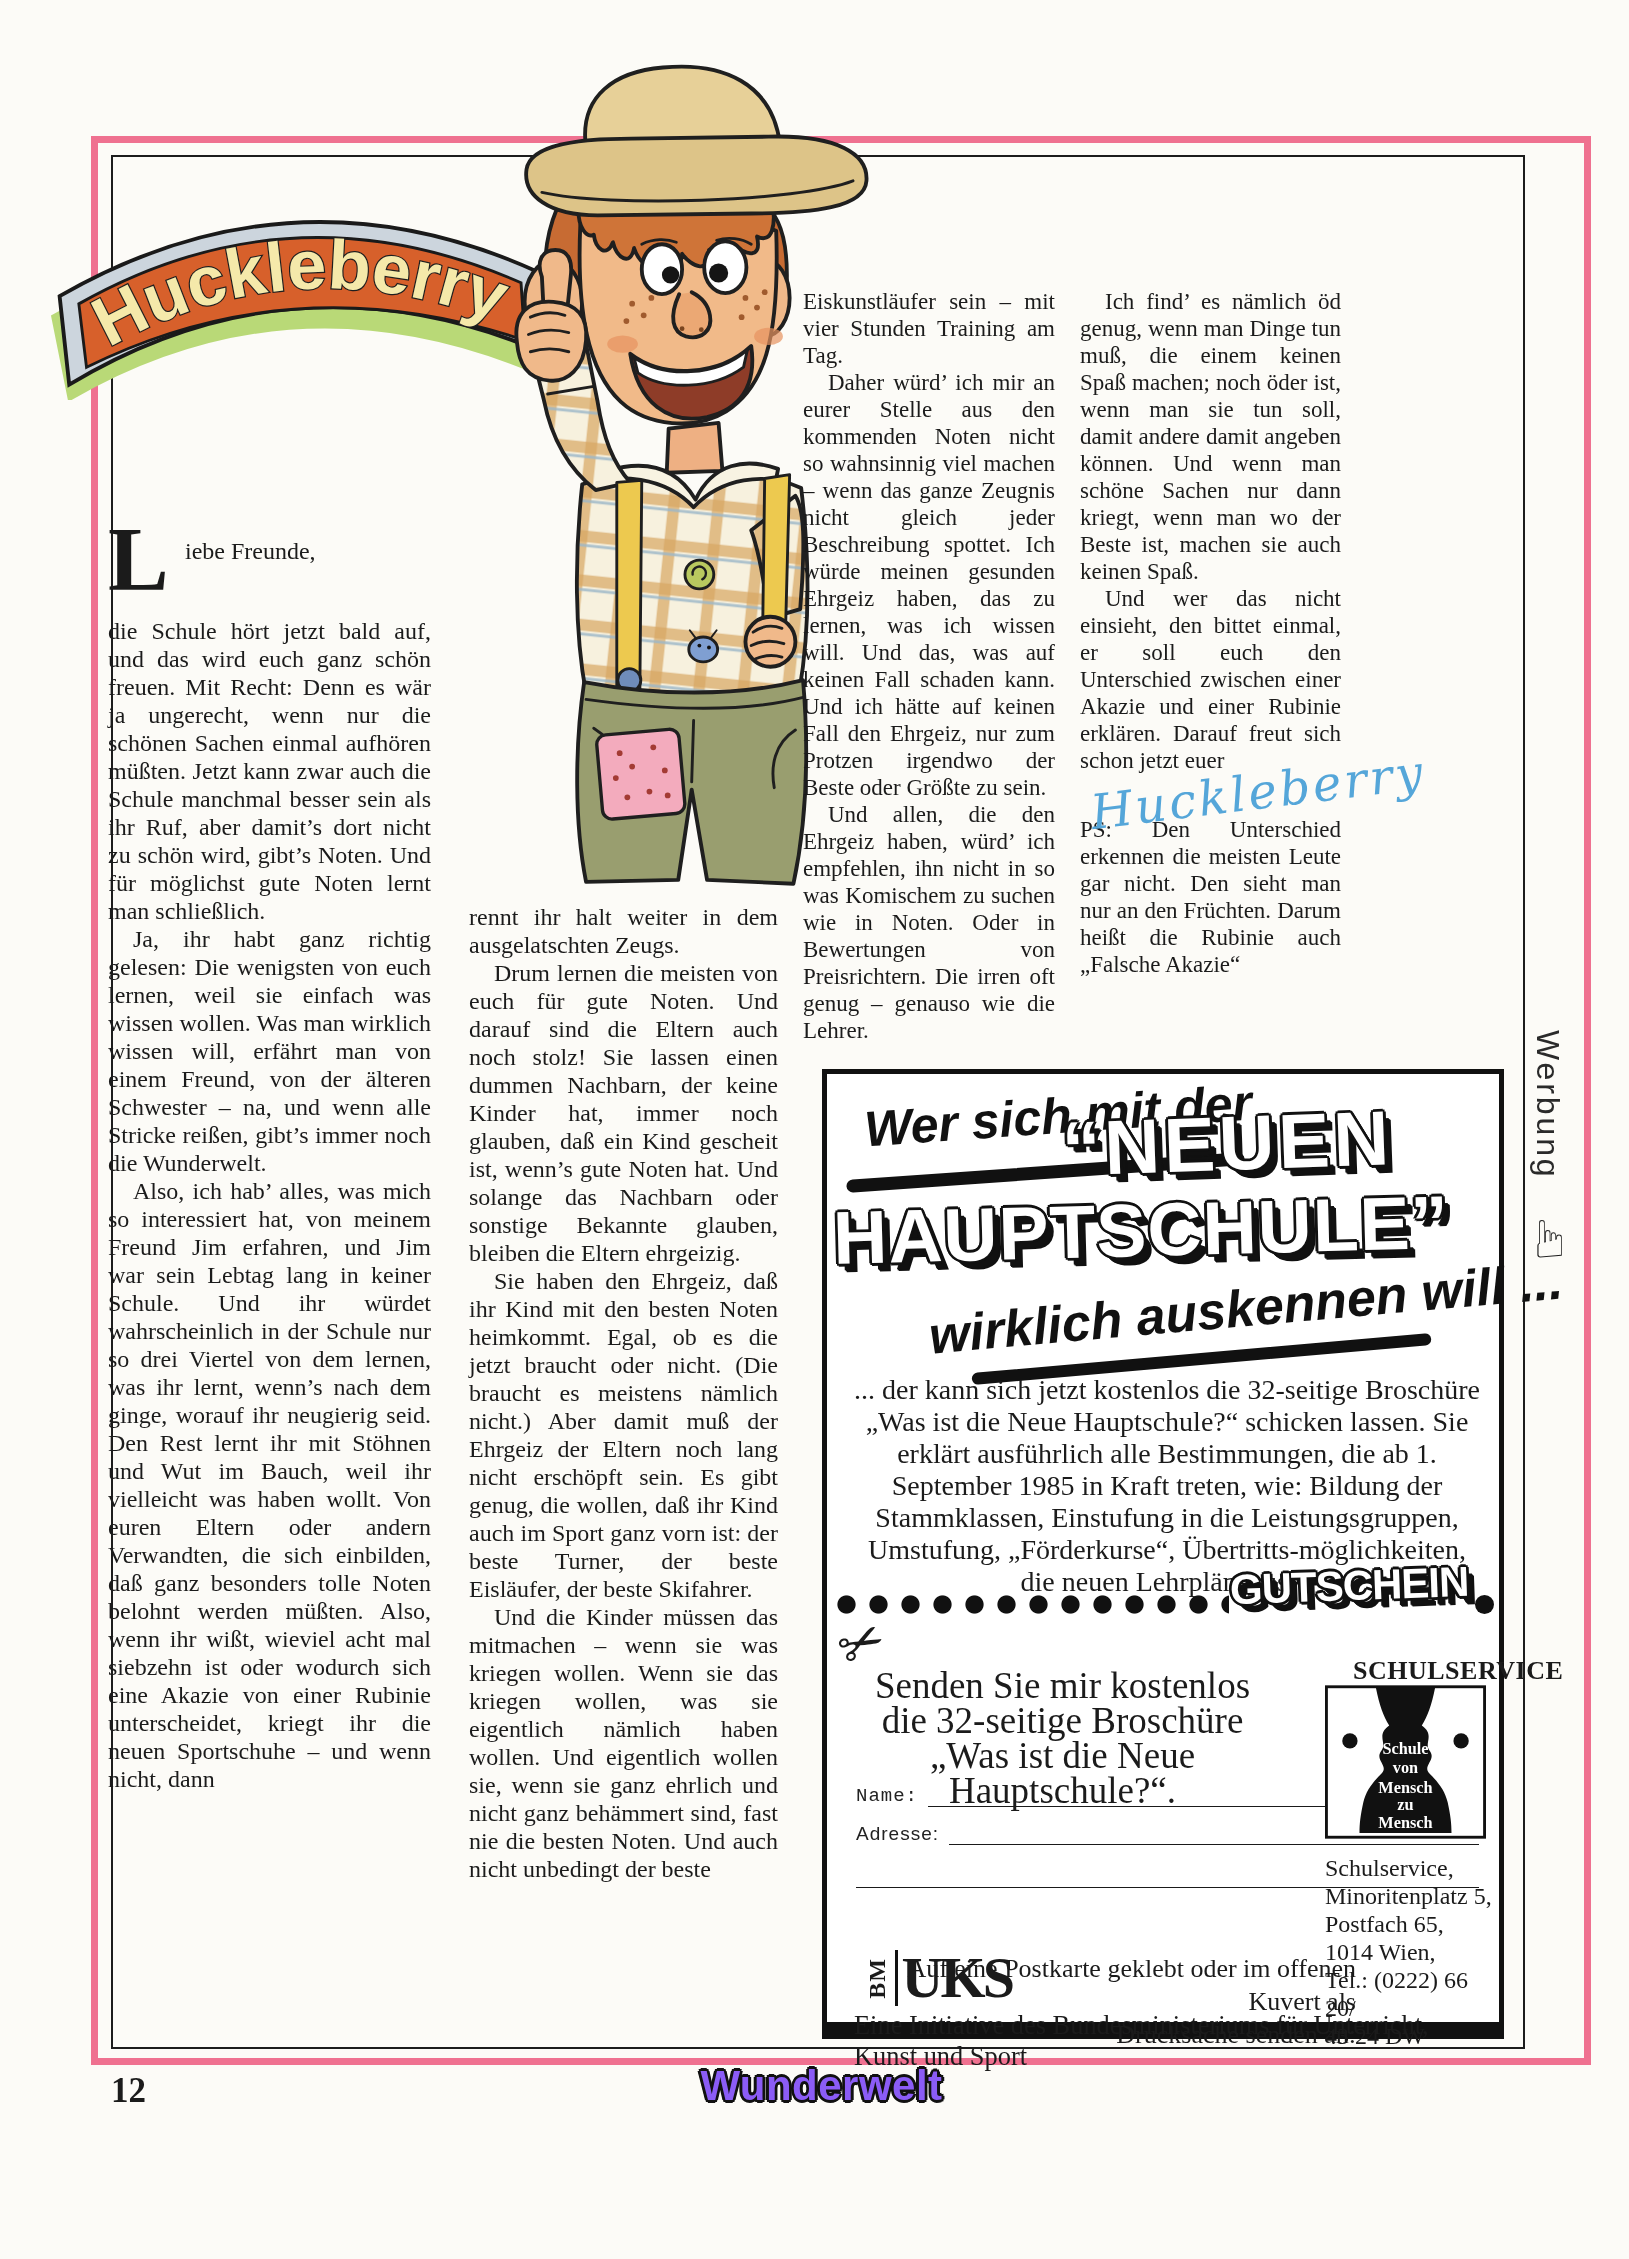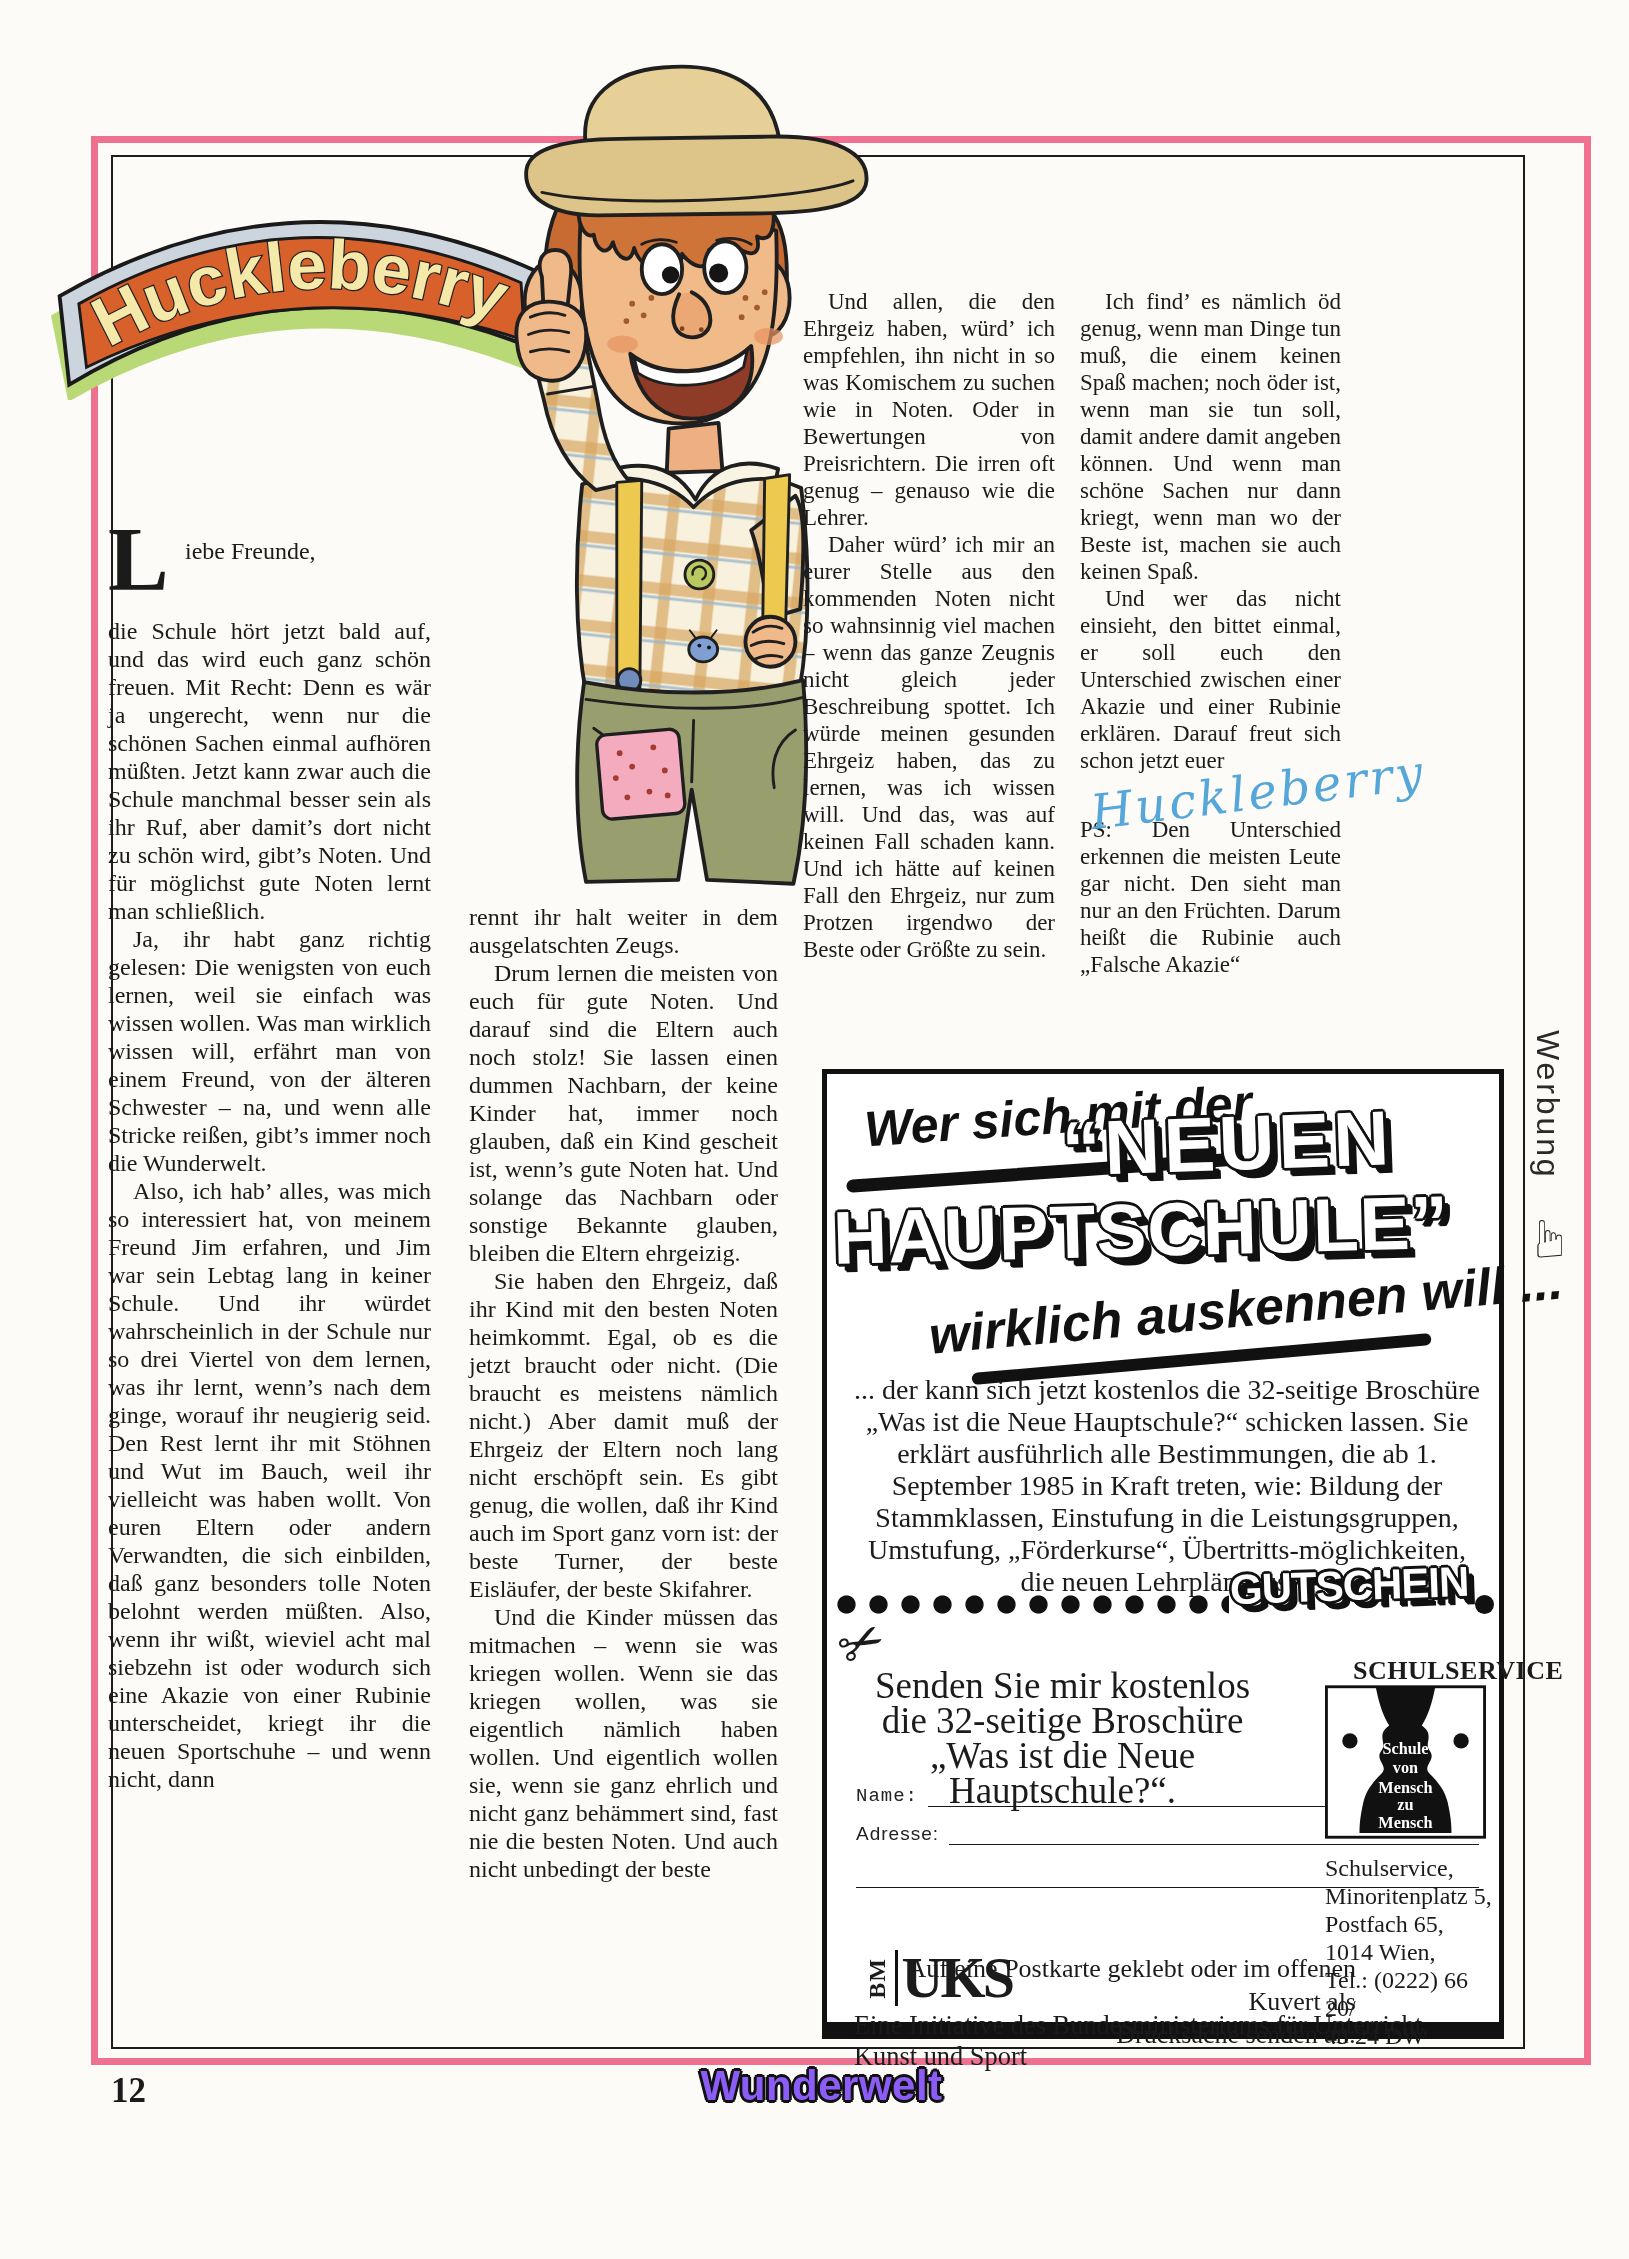--- a/index.html
+++ b/index.html
@@ -211,22 +211,23 @@
 </div>
 
 <div class="col c12" style="left:469px;top:903px;width:309px;">
   <p>rennt ihr halt weiter in dem ausgelatschten Zeugs.</p>
   <p class="ind">Drum lernen die meisten von euch für gute Noten. Und darauf sind die Eltern auch noch stolz! Sie lassen einen dummen Nachbarn, der keine Kinder hat, immer noch glauben, daß ein Kind gescheit ist, wenn’s gute Noten hat. Und solange das Nachbarn oder sonstige Bekannte glauben, bleiben die Eltern ehrgeizig.</p>
   <p class="ind">Sie haben den Ehrgeiz, daß ihr Kind mit den besten Noten heimkommt. Egal, ob es die jetzt braucht oder nicht. (Die braucht es meistens nämlich nicht.) Aber damit muß der Ehrgeiz der Eltern noch lang nicht erschöpft sein. Es gibt genug, die wollen, daß ihr Kind auch im Sport ganz vorn ist: der beste Turner, der beste Eisläufer, der beste Skifahrer.</p>
   <p class="ind">Und die Kinder müssen das mitmachen – wenn sie was kriegen wollen. Wenn sie das kriegen wollen, was sie eigentlich nämlich haben wollen. Und eigentlich wollen sie, wenn sie ganz ehrlich und nicht ganz behämmert sind, fast nie die besten Noten. Und auch nicht unbedingt der beste</p>
 </div>
 
 <div class="col c34" style="left:803px;top:288px;width:252px;">
+  <p>Eiskunstläufer sein – mit vier Stunden Training am Tag.</p>
+  <p class="ind">Daher würd’ ich mir an eurer Stelle aus den kommenden Noten nicht so wahnsinnig viel machen – wenn das ganze Zeugnis nicht gleich jeder Beschreibung spottet. Ich würde meinen gesunden Ehrgeiz haben, das zu lernen, was ich wissen will. Und das, was auf keinen Fall schaden kann. Und ich hätte auf keinen Fall den Ehrgeiz, nur zum Protzen irgendwo der Beste oder Größte zu sein.</p>
   <p class="ind">Und allen, die den Ehrgeiz haben, würd’ ich empfehlen, ihn nicht in so was Komischem zu suchen wie in Noten. Oder in Bewertungen von Preisrichtern. Die irren oft genug – genauso wie die Lehrer.</p>
-  <p class="ind">Daher würd’ ich mir an eurer Stelle aus den kommenden Noten nicht so wahnsinnig viel machen – wenn das ganze Zeugnis nicht gleich jeder Beschreibung spottet. Ich würde meinen gesunden Ehrgeiz haben, das zu lernen, was ich wissen will. Und das, was auf keinen Fall schaden kann. Und ich hätte auf keinen Fall den Ehrgeiz, nur zum Protzen irgendwo der Beste oder Größte zu sein.</p>
 </div>
 
 <div class="col c34" style="left:1080px;top:288px;width:261px;">
   <p class="ind">Ich find’ es nämlich öd genug, wenn man Dinge tun muß, die einem keinen Spaß machen; noch öder ist, wenn man sie tun soll, damit andere damit angeben können. Und wenn man schöne Sachen nur dann kriegt, wenn man wo der Beste ist, machen sie auch keinen Spaß.</p>
   <p class="ind">Und wer das nicht einsieht, den bittet einmal, er soll euch den Unterschied zwischen einer Akazie und einer Rubinie erklären. Darauf freut sich schon jetzt euer</p>
   <div class="signature">Huckleberry</div>
   <p>PS: Den Unterschied erkennen die meisten Leute gar nicht. Den sieht man nur an den Früchten. Darum heißt die Rubinie auch „Falsche Akazie“</p>
 </div>
 
 <div class="abs werbung">Werbung</div>

